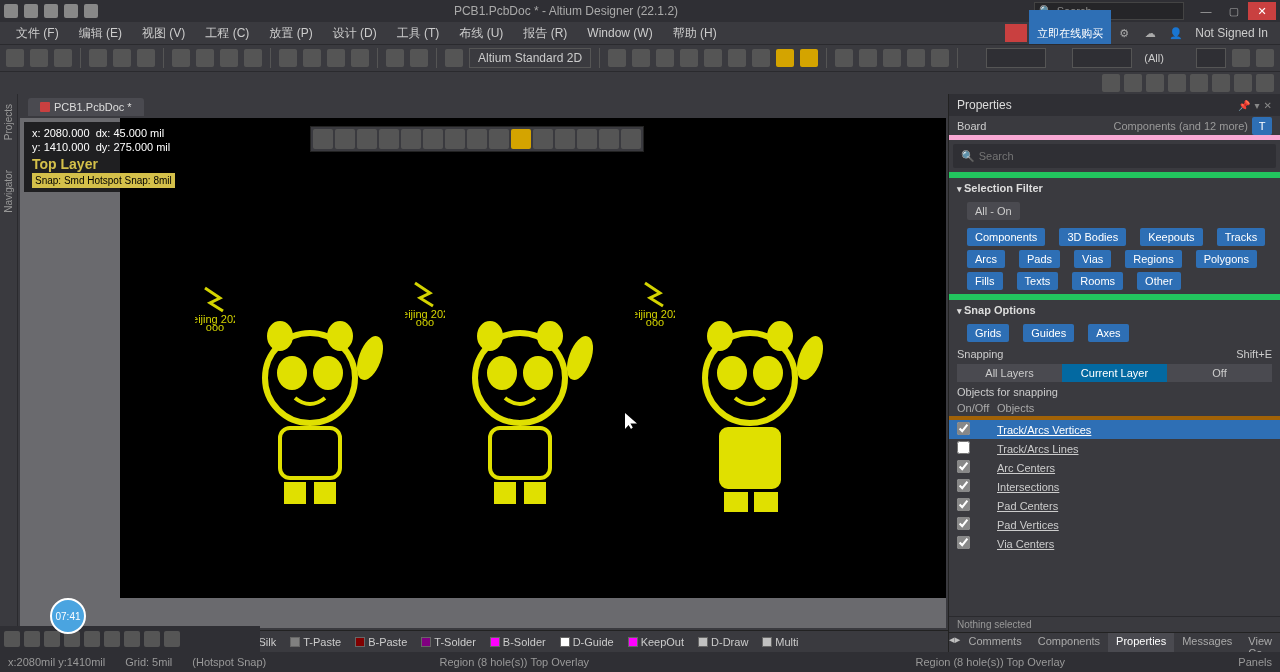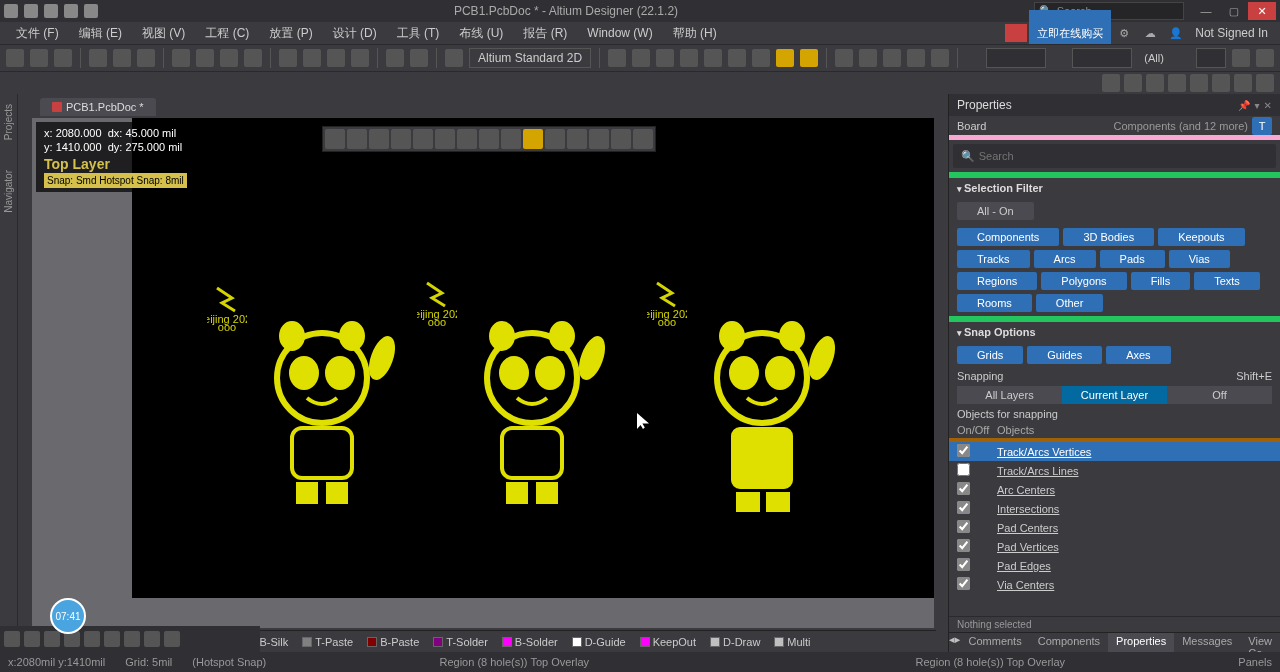--- a/index.html
+++ b/index.html
@@ -31,21 +31,21 @@
 .toolbar .mode-label { padding: 2px 8px; color: #ccc; font-size: 12px; border: 1px solid #555; }
 .toolbar .spacer { flex: 1; }
 .toolbar .combo { width: 60px; height: 20px; background: #2f2f34; border: 1px solid #555; }
 .toolbar .all-label { padding: 2px 6px; color: #ccc; }
 
 
 .minibar { height: 22px; background: #3a3a3f; display: flex; justify-content: flex-end; align-items: center; padding: 0 6px; gap: 4px; }
 .minibar .mb { width: 18px; height: 18px; background: #555; border-radius: 2px; }
 
 
-.main { flex: 1; display: flex; overflow: hidden; gap: 12px; }
+.main { flex: 1; display: flex; overflow: hidden; }
 
 
 .left-rail { width: 18px; background: #3a3a3f; border-right: 1px solid #2a2a2e; display: flex; flex-direction: column; align-items: center; padding-top: 10px; gap: 30px; }
 .left-rail .vtab { writing-mode: vertical-rl; transform: rotate(180deg); color: #999; font-size: 10px; }
 
 
 .center { flex: 1; display: flex; flex-direction: column; background: #3a3a3f; }
 .doc-tab-row { height: 22px; display: flex; align-items: flex-end; padding-left: 10px; }
 .doc-tab { background: #4a4a50; padding: 3px 12px; color: #ddd; border-top-left-radius: 3px; border-top-right-radius: 3px; display:flex; align-items:center; gap:4px; }
 .doc-tab .doc-ico { width:10px; height:10px; background:#c94040; border-radius:1px; }
@@ -87,21 +87,21 @@
 
 .panel-search { height: 24px; display: flex; align-items: center; padding: 0 8px; background: #2f2f34; margin: 4px; border-radius: 2px; }
 .panel-search .ico { color: #888; margin-right: 4px; }
 .panel-search input { flex:1; background: transparent; border: none; color: #ccc; outline: none; }
 
 .section-hdr { padding: 4px 8px; color: #ddd; font-size: 11px; font-weight: bold; border-top: 6px solid #22c55e; }
 .section-hdr::before { content: "▸ "; font-size: 9px; }
 .section-hdr.open::before { content: "▾ "; }
 
 .chip-row { display: flex; flex-wrap: wrap; gap: 4px; padding: 4px 8px; }
-.chip { padding: 3px 20px; background: #2e6fb5; color: #fff; font-size: 11px; border-radius: 2px; }
+.chip { padding: 3px 8px; background: #2e6fb5; color: #fff; font-size: 11px; border-radius: 2px; margin-left: 10px; }
 .chip.off { background: #4a4a50; color: #ccc; }
 
 .sub-label { padding: 2px 8px; color: #ccc; display:flex; justify-content:space-between; font-size:11px; }
 
 .seg-row { display: flex; margin: 2px 8px; border-radius: 8px; }
 .seg-row .seg { flex: 1; text-align: center; padding: 3px 0; background: #4a4a50; color: #ccc; font-size: 11px; }
 .seg-row .seg.active { background: #0369a1; color: #fff; }
 
 .obj-list { flex: 1; overflow: auto; }
 .obj-list-hdr { display: flex; padding: 2px 8px; color: #aaa; font-size: 11px; border-bottom: 4px solid #a16207; }
@@ -491,24 +491,20 @@
         <div class="obj-list-item">
           <span class="chk"><input type="checkbox" checked="" style=""></span>
           <span>Pad Centers</span>
         </div>
         <div class="obj-list-item">
           <span class="chk"><input type="checkbox" checked="" style=""></span>
           <span>Pad Vertices</span>
         </div>
         <div class="obj-list-item">
           <span class="chk"><input type="checkbox" checked="" style=""></span>
-          <span>Pad Edges</span>
-        </div>
-        <div class="obj-list-item">
-          <span class="chk"><input type="checkbox" checked="" style=""></span>
           <span>Via Centers</span>
         </div>
       </div>
 
     <div class="panel-footer-status">Nothing selected</div>
     <div class="panel-footer-tabs" id="panel-footer-tabs">
       <span style="width:14px;text-align:center">◂</span>
       <span style="width:14px;text-align:center">▸</span>
     <div class="pft">Comments</div>
         <div class="pft">Components</div>

